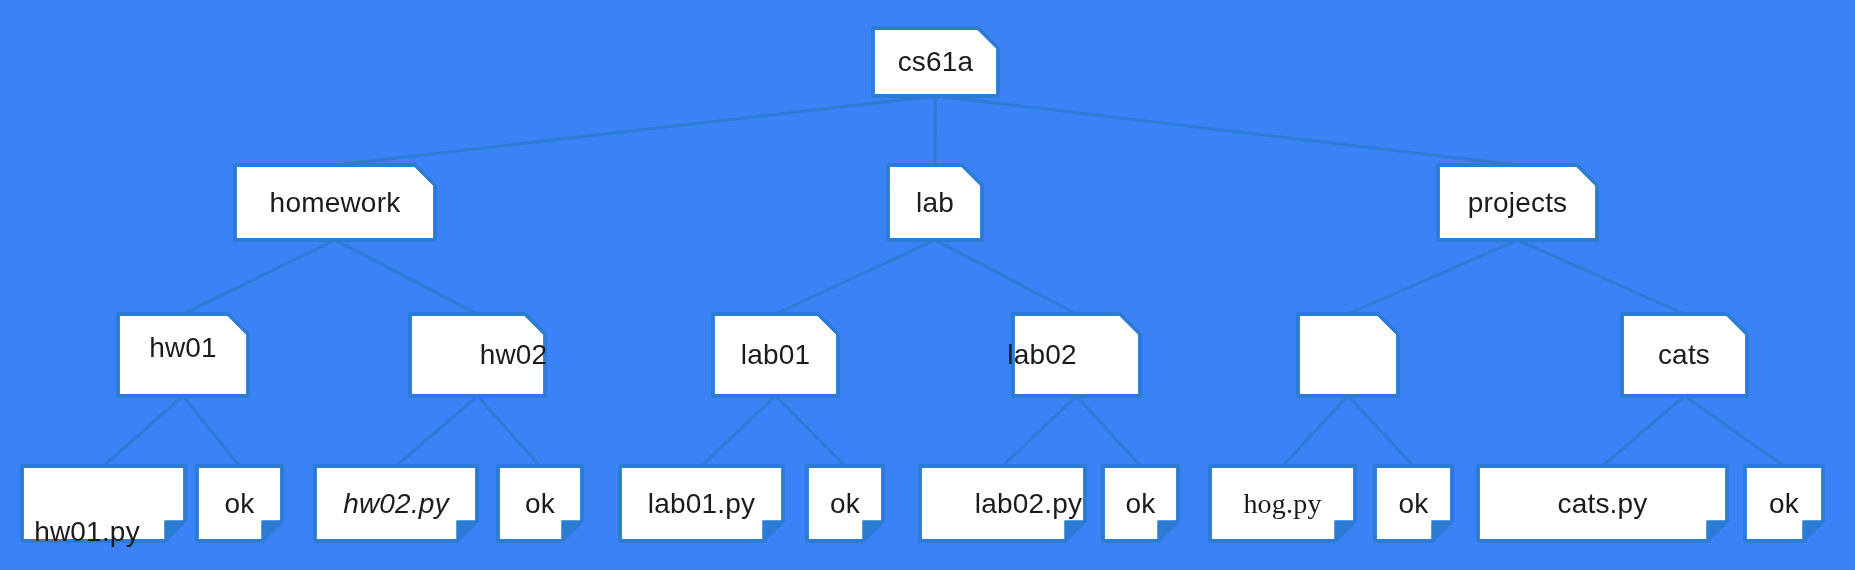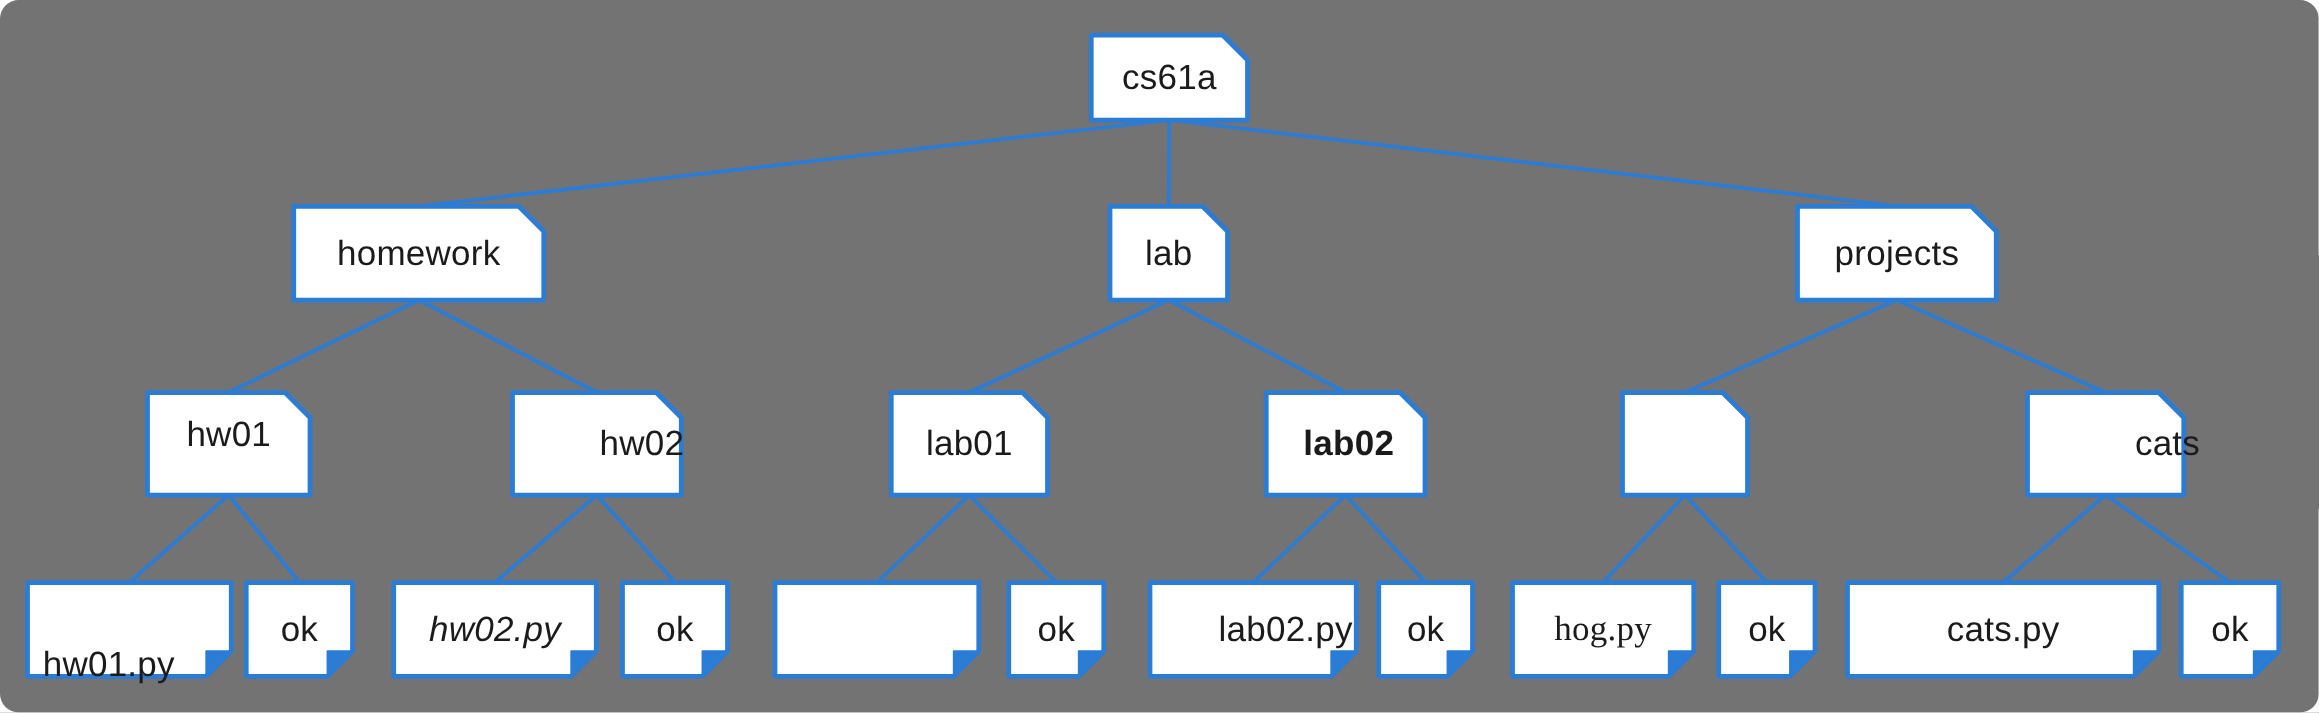--- a/index.html
+++ b/index.html
@@ -4,24 +4,23 @@
 <style>
   html, body {
     margin: 0;
     padding: 0;
     background: #ffffff;
   }
   .canvas {
     position: relative;
     width: 1855px;
     height: 570px;
-    background: #737373;
+    background: #3b82f6;
     overflow: hidden;
     font-family: "Liberation Sans", "DejaVu Sans", sans-serif;
-    border-radius: 15px;
   }
   .canvas svg {
     position: absolute;
     left: 0;
     top: 0;
     width: 100%;
     height: 100%;
   }
   #labels-layer {
     position: absolute;
@@ -104,26 +103,27 @@
       <polygon points="1803,541 1823,521 1803,521" fill="#2b7cd5" stroke="#2b7cd5" stroke-width="1.5" stroke-linejoin="round"></polygon>
     </svg>
   <div id="labels-layer">
       <div class="node-label" style="left: 873px; top: 28px; width: 125px; height: 68px; color: rgb(27, 27, 27);">cs61a</div>
       <div class="node-label" style="left: 888px; top: 165px; width: 94px; height: 75px; color: rgb(27, 27, 27);">lab</div>
       <div class="node-label" style="left: 235px; top: 165px; width: 200px; height: 75px; color: rgb(27, 27, 27);">homework</div>
       <div class="node-label" style="left: 1438px; top: 165px; width: 159px; height: 75px; color: rgb(27, 27, 27);">projects</div>
       <div class="node-label" style="left: 118px; top: 307px; width: 130px; height: 82px; color: rgb(27, 27, 27);">hw01</div>
       <div class="node-label" style="left: 410px; top: 314px; width: 135px; height: 82px; color: rgb(27, 27, 27); padding-left: 36px;">hw02</div>
       <div class="node-label" style="left: 713px; top: 314px; width: 125px; height: 82px; color: rgb(27, 27, 27);">lab01</div>
-      <div class="node-label" style="left: 1013px; top: 314px; width: 132px; height: 82px; color: rgb(27, 27, 27); font-weight: bold;">lab02</div>
-      <div class="node-label" style="left: 1672px; top: 314px; width: 124px; height: 82px; color: rgb(27, 27, 27);">cats</div>
+      <div class="node-label" style="left: 976px; top: 314px; width: 132px; height: 82px; color: rgb(27, 27, 27);">lab02</div>
+      <div class="node-label" style="left: 1622px; top: 314px; width: 124px; height: 82px; color: rgb(27, 27, 27);">cats</div>
       <div class="node-label" style="left: 22px; top: 494px; width: 130px; height: 75px; color: rgb(27, 27, 27);">hw01.py</div>
       <div class="node-label" style="left: 197px; top: 466px; width: 85px; height: 75px; color: rgb(27, 27, 27);">ok</div>
       <div class="node-label" style="left: 315px; top: 466px; width: 162px; height: 75px; color: rgb(27, 27, 27); font-style: italic;">hw02.py</div>
       <div class="node-label" style="left: 498px; top: 466px; width: 84px; height: 75px; color: rgb(27, 27, 27);">ok</div>
+      <div class="node-label" style="left: 620px; top: 466px; width: 163px; height: 75px; color: rgb(27, 27, 27);">lab01.py</div>
       <div class="node-label" style="left: 807px; top: 466px; width: 76px; height: 75px; color: rgb(27, 27, 27);">ok</div>
       <div class="node-label" style="left: 920px; top: 466px; width: 165px; height: 75px; color: rgb(27, 27, 27); padding-left: 26px;">lab02.py</div>
       <div class="node-label" style="left: 1103px; top: 466px; width: 75px; height: 75px; color: rgb(27, 27, 27);">ok</div>
       <div class="node-label" style="left: 1210px; top: 466px; width: 145px; height: 75px; color: rgb(27, 27, 27); font-family: Liberation Serif, serif;">hog.py</div>
       <div class="node-label" style="left: 1375px; top: 466px; width: 77px; height: 75px; color: rgb(27, 27, 27);">ok</div>
       <div class="node-label" style="left: 1478px; top: 466px; width: 249px; height: 75px; color: rgb(27, 27, 27);">cats.py</div>
       <div class="node-label" style="left: 1745px; top: 466px; width: 78px; height: 75px; color: rgb(27, 27, 27);">ok</div>
     </div>
 </div>
 

